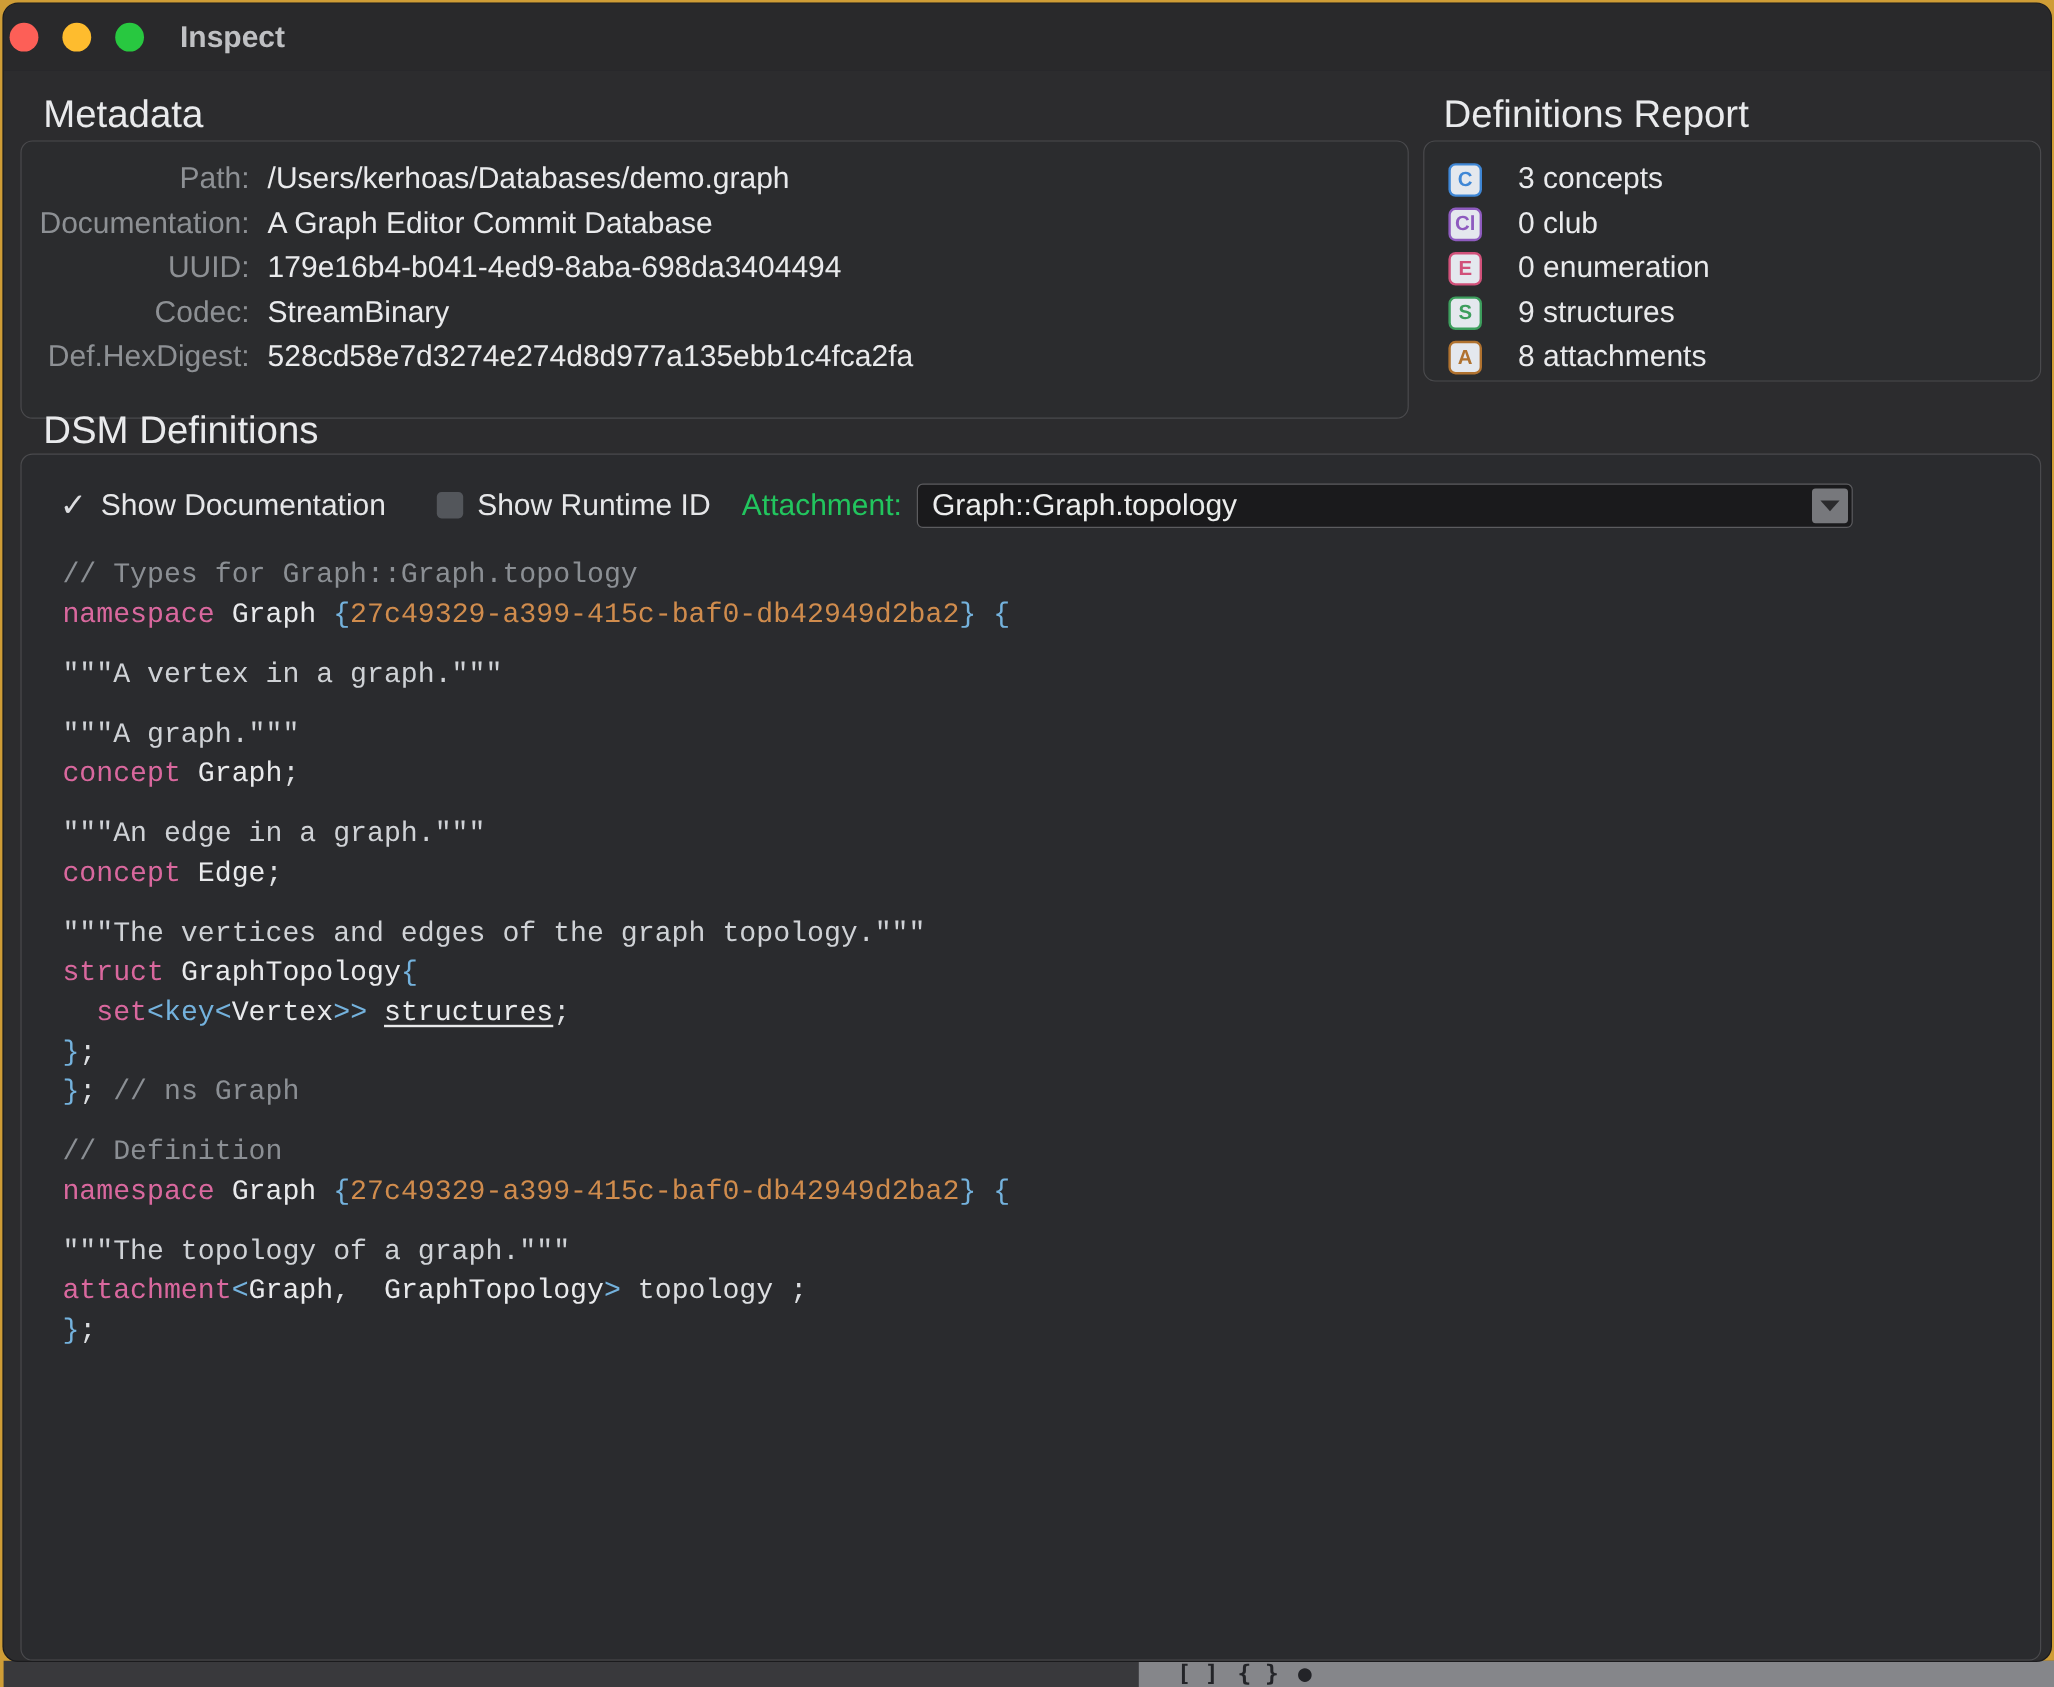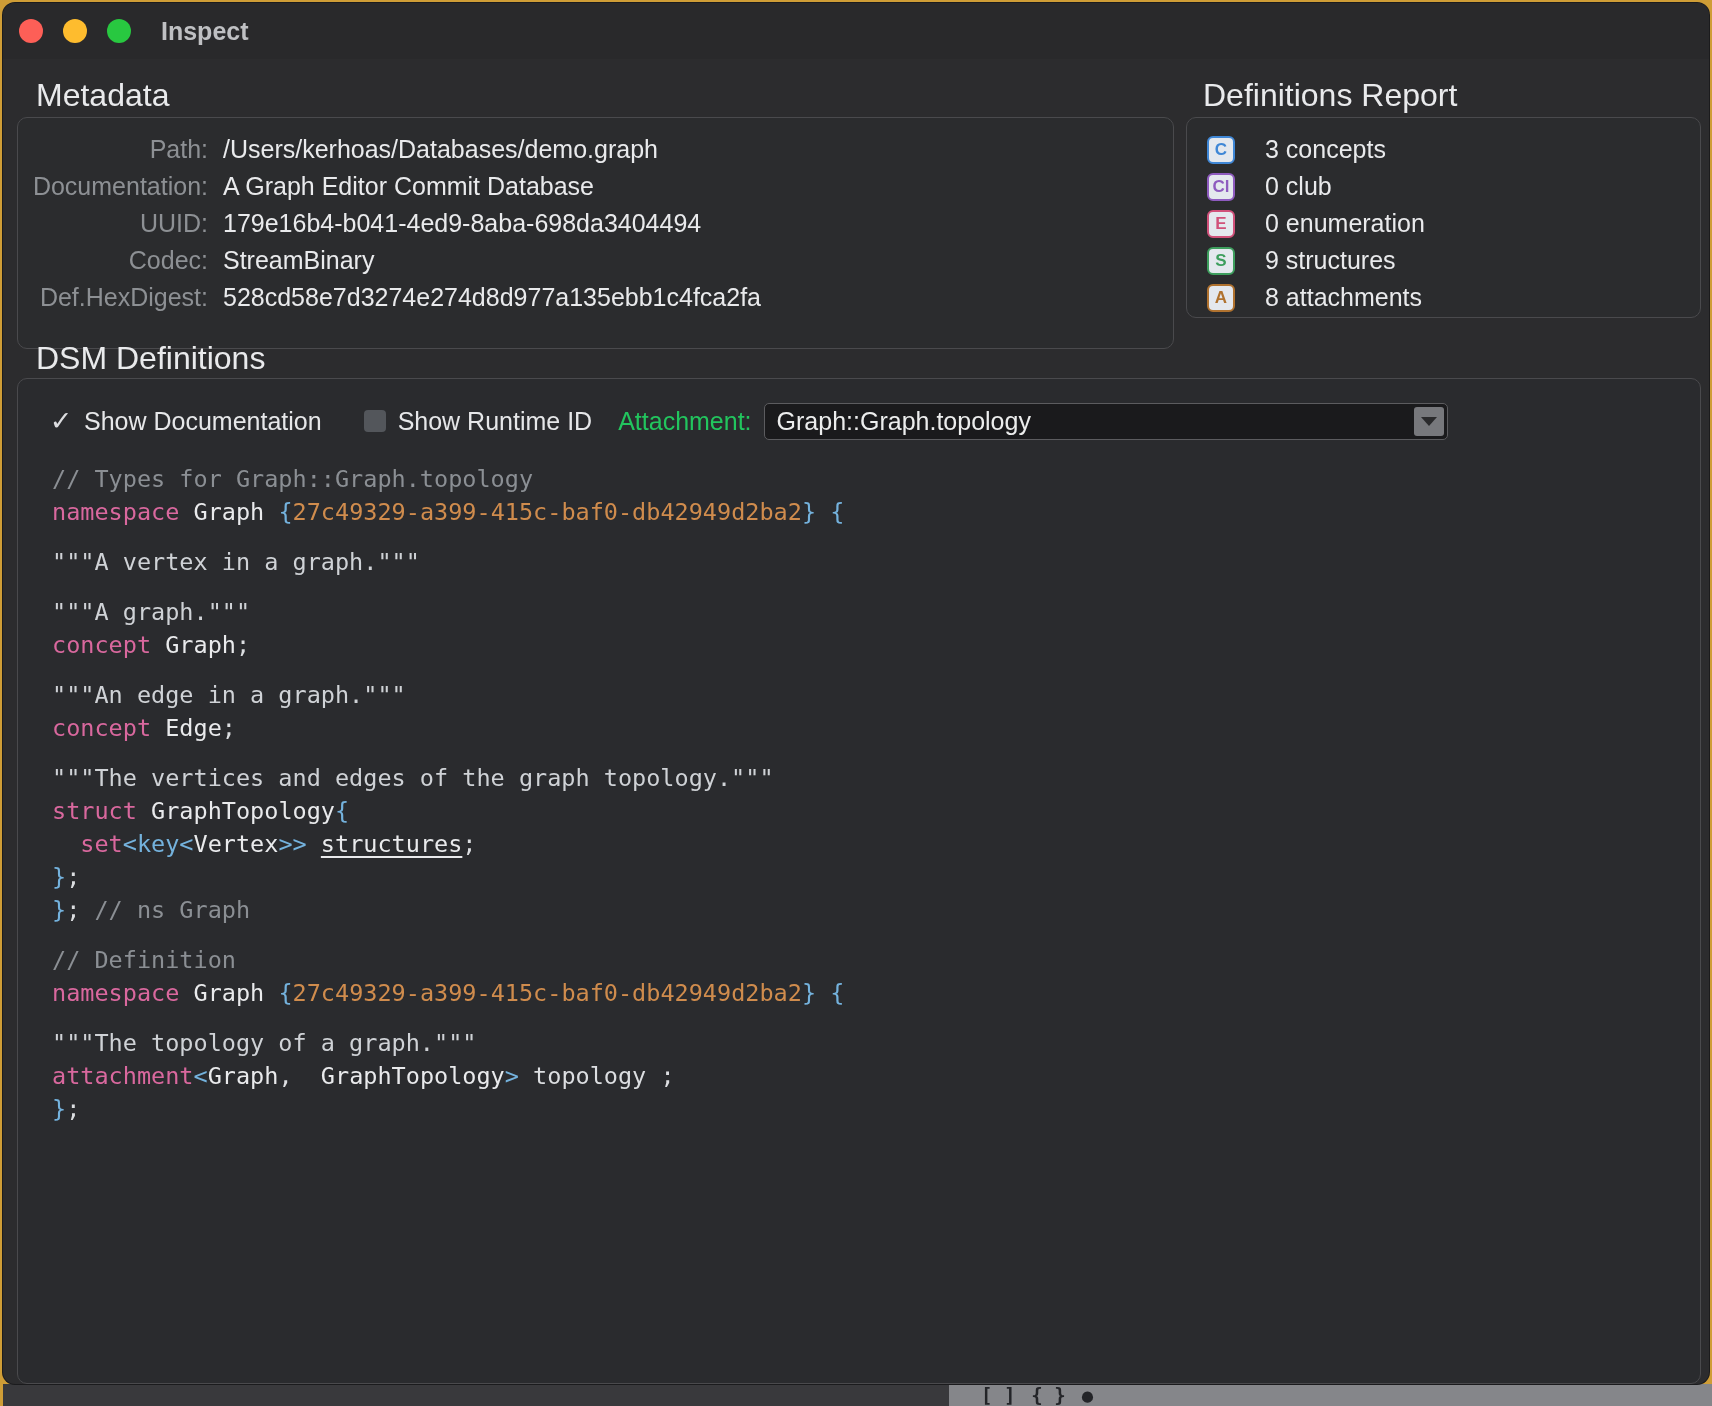--- a/index.html
+++ b/index.html
@@ -16,21 +16,21 @@
   .strip-icons { position:absolute; left:978px; top:0; height:22px; display:flex; align-items:center; gap:16px;
     font-family:"DejaVu Sans Mono", monospace; font-size:19px; font-weight:bold; color:#232428; z-index:2; }
 
   
   .window {
     position:absolute; left:3px; top:3px; width:1706px; height:1381px;
     background:#2c2c2e; border-radius:12px; overflow:hidden;
     box-shadow:0 0 0 1px #1b1b1d;
   }
   .titlebar { position:absolute; top:0; left:0; right:0; height:56px; background:#29292b;
-    display:flex; align-items:center; padding-left:16px; }
+    display:flex; align-items:center; padding-left:5px; }
   .light { width:24px; height:24px; border-radius:50%; margin-right:20px; flex:none; }
   .light.red { background:#fd5f57; }
   .light.yellow { background:#febc2e; }
   .light.green { background:#28c840; }
   .title { color:#bfc0c3; font-weight:bold; font-size:25px; margin-left:10px; }
 
   .section-label { position:absolute; color:#e9eaec; font-size:32px; }
   .metadata-label { left:33px; top:74px; }
   .report-label { left:1200px; top:74px; }
   .dsm-label { left:33px; top:337px; }
@@ -52,32 +52,32 @@
 
   
   .controls { position:absolute; left:32px; top:22px; height:40px; display:flex; align-items:center; }
   .checkbox-group { display:flex; align-items:center; }
   .checkbox { width:22px; height:22px; display:inline-flex; align-items:center; justify-content:center;
     border-radius:4px; flex:none; font-size:27px; color:#dcdde0; line-height:22px; }
   .checkbox.unchecked { background:#53565b; }
   .control-label { color:#e6e7e9; font-size:25px; margin-left:12px; white-space:nowrap; }
   .group-2 { margin-left:42px; }
   .attachment-label { color:#22c55e; font-size:25px; margin-left:26px; white-space:nowrap; }
-  .dropdown { width:684px; height:37px; margin-left:12px; background:#1a1a1c; border:1px solid #5c5c5f;
+  .dropdown { width:780px; height:37px; margin-left:12px; background:#1a1a1c; border:1px solid #5c5c5f;
     border-radius:5px; display:flex; align-items:center; padding-left:12px; position:relative; }
   .dropdown-value { color:#eceded; font-size:25px; white-space:nowrap; }
   .dropdown-arrow { position:absolute; right:3px; top:3px; bottom:3px; width:30px; background:#77787c;
     border-radius:3px; display:flex; align-items:center; justify-content:center; }
   .tri { width:0; height:0; border-left:8px solid transparent; border-right:8px solid transparent;
     border-top:9px solid #2a2a2c; }
 
   
   .code { position:absolute; left:34px; top:84px; right:20px;
     font-family:"DejaVu Sans Mono", monospace; font-size:23.5px; color:#dcdee1; }
-  .code-line { height:33px; line-height:33px; white-space:pre; }
+  .code-line { height:33px; line-height:33px; white-space:pre;font-family:Liberation Mono, monospace; }
   .code-line.blank { height:17px; }
   .tok-comment { color:#8b8f94; }
   .tok-kw { color:#d9689e; }
   .tok-kw2 { color:#74b2dd; }
   .tok-type { color:#e9eaec;text-align:right; }
   .tok-brace { color:#74b2dd; }
   .tok-hex { color:#d08c4d; }
   .tok-doc { color:#cfd2d6; }
   .tok-plain { color:#dcdee1; }
   .tok-member { color:#e9eaec; text-decoration:underline; text-underline-offset:4px; }

